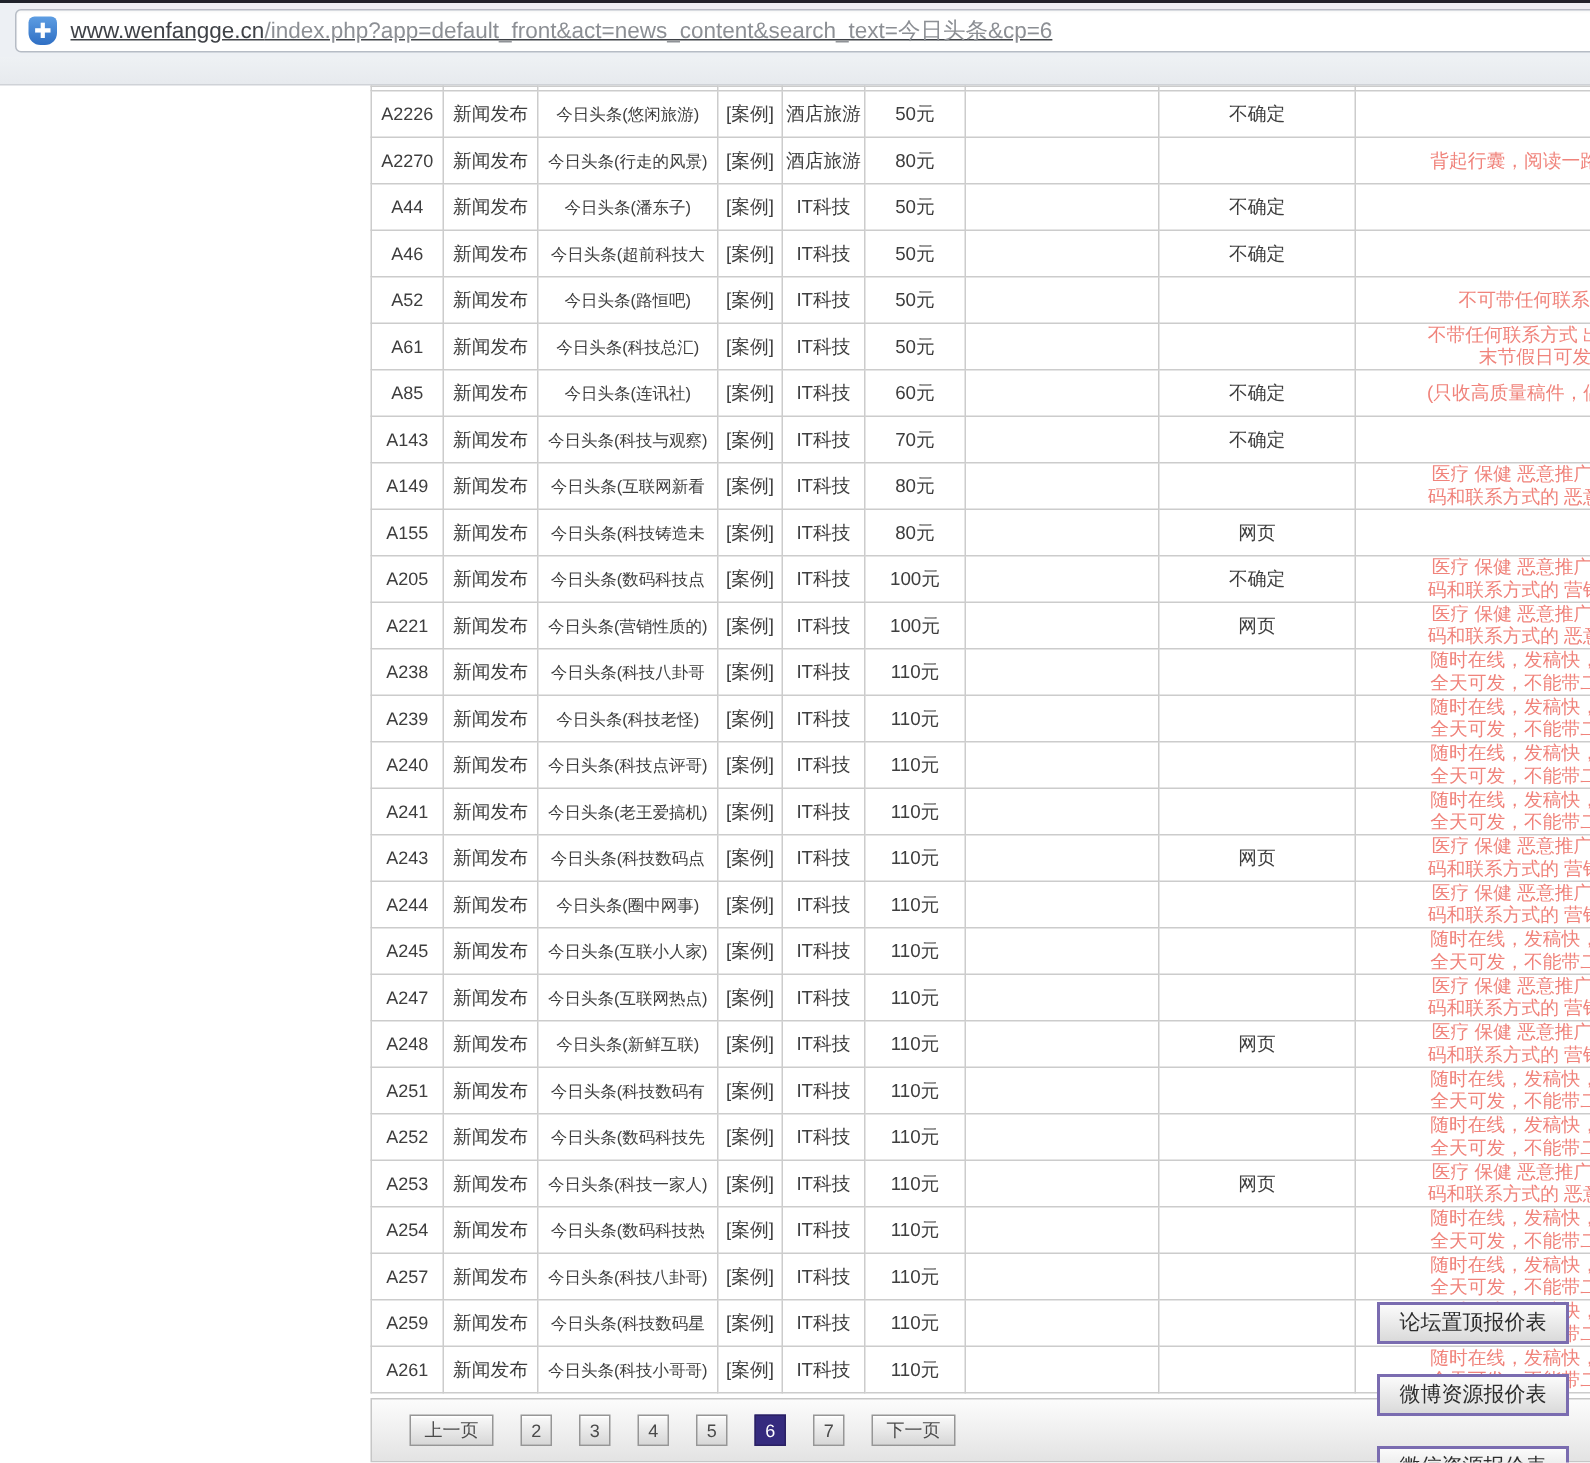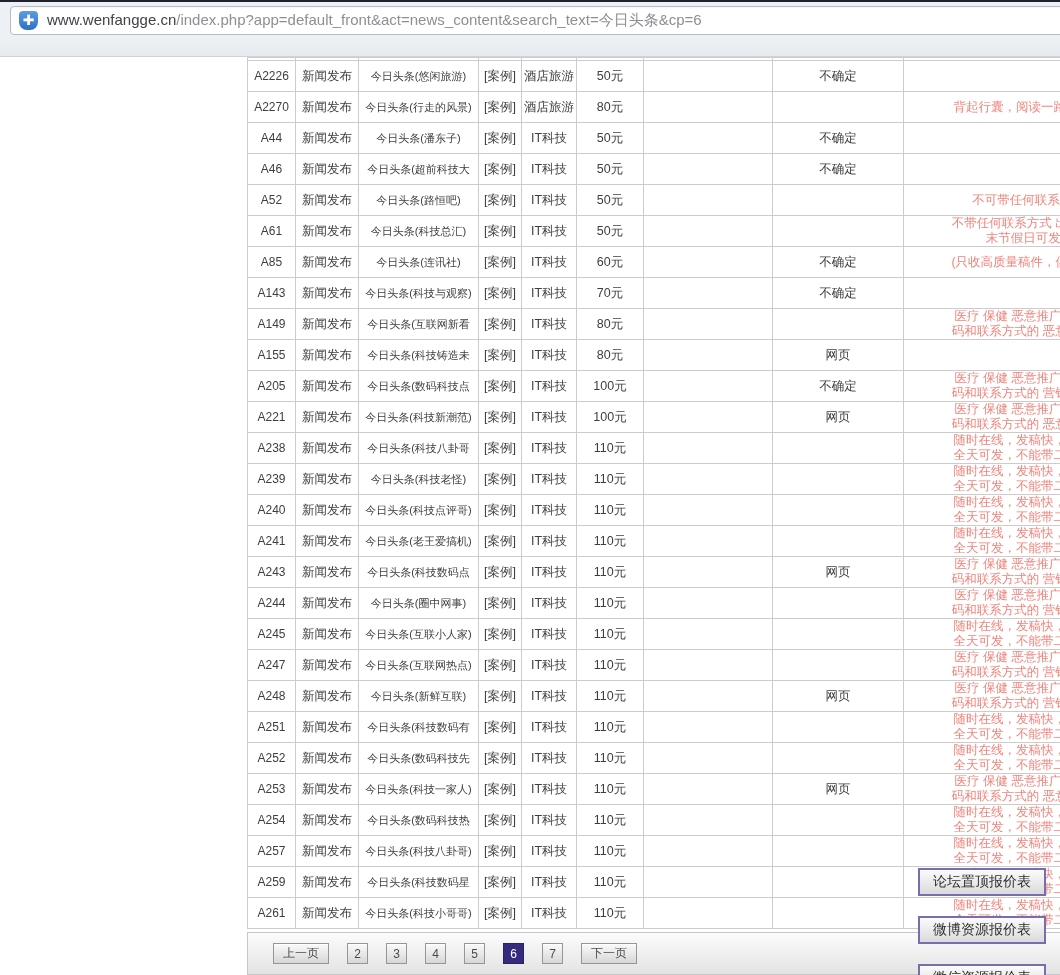--- a/index.html
+++ b/index.html
@@ -10,21 +10,21 @@
   .chrome { position:absolute; top:0; left:0; width:1060px; height:38px;
     background:#edf0f4; border-top:2px solid #20232b; }
   .addressbar { position:absolute; top:4px; left:10px; width:1056px; height:29px;
     background:#fff; border:1px solid #b6bcc5; border-radius:4px;
     display:flex; align-items:center; padding:0 8px; gap:9px;
     box-shadow:inset 0 1px 2px rgba(0,0,0,.04); }
   .shield { width:19px; height:19px; flex:0 0 auto;
     background:linear-gradient(#5d9de2,#2f6fc4);
     border-radius:4px 4px 8px 8px; color:#fff; font-weight:bold;
     font-size:14px; line-height:18px; text-align:center; }
-  .url { font-size:15px; white-space:nowrap; color:#3f4247; }
+  .url { font-size:15px; white-space:nowrap; color:#3f4247;text-decoration:underline; }
   .url .url-path { color:#8c8f94; }
   .subband { position:absolute; top:38px; left:0; width:1060px; height:19px;
     background:linear-gradient(#eef1f4,#e7eaee); border-bottom:1px solid #cfd2d7; }
 
   
   table.price-table { position:absolute; top:57px; left:247px;
     border-collapse:collapse; table-layout:fixed; width:906px; }
   .price-table td { border:1px solid #ccc; height:31px; padding:0 2px;
     text-align:center; vertical-align:middle; font-size:12.5px; color:#3e3e3e;
     white-space:nowrap; overflow:hidden; }
@@ -224,21 +224,21 @@
         <td class="col-empty"></td>
         <td class="col-status">不确定</td>
         <td class="col-comment">
           <div class="comment-line">医疗 保健 恶意推广 带二维</div>
           <div class="comment-line">码和联系方式的 营销性质的</div>
         </td>
       </tr>
       <tr>
         <td class="col-id">A221</td>
         <td class="col-type">新闻发布</td>
-        <td class="col-title">今日头条(科技新潮范)</td>
+        <td class="col-title">今日头条(营销性质的)</td>
         <td class="col-case">[案例]</td>
         <td class="col-cat">IT科技</td>
         <td class="col-price">100元</td>
         <td class="col-empty"></td>
         <td class="col-status">网页</td>
         <td class="col-comment">
           <div class="comment-line">医疗 保健 恶意推广 带二维</div>
           <div class="comment-line">码和联系方式的 恶意营销性</div>
         </td>
       </tr>

